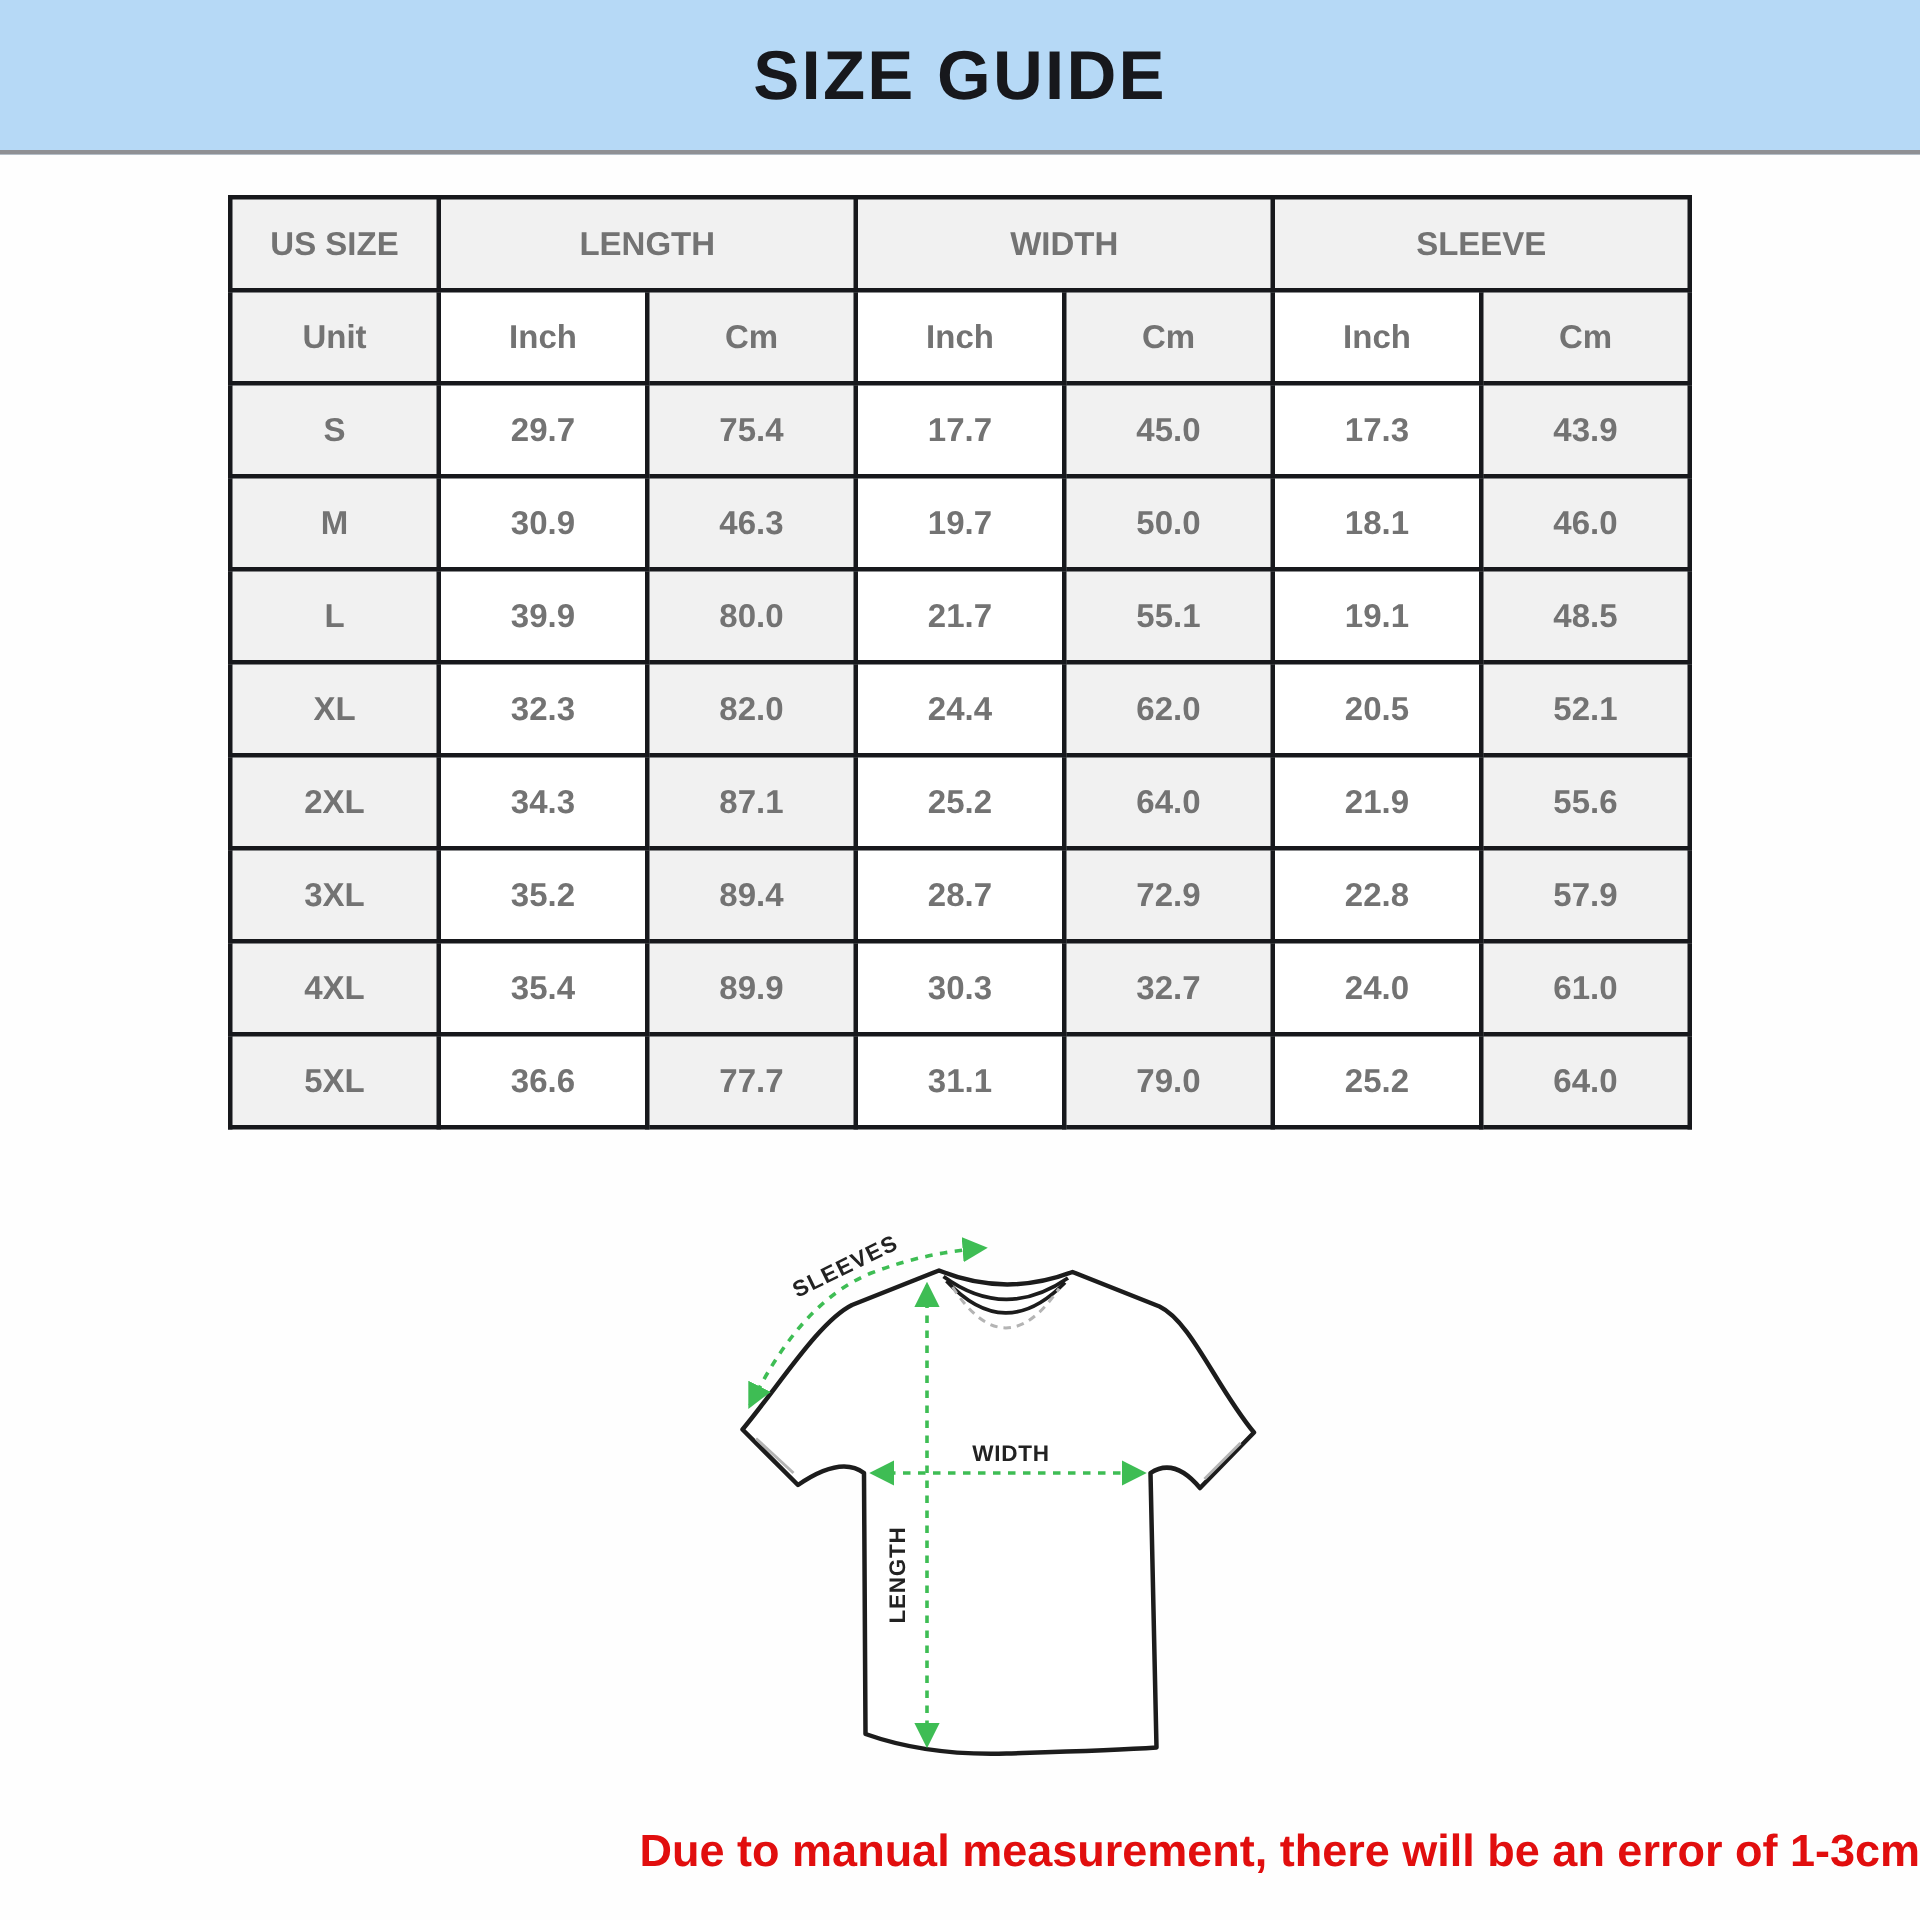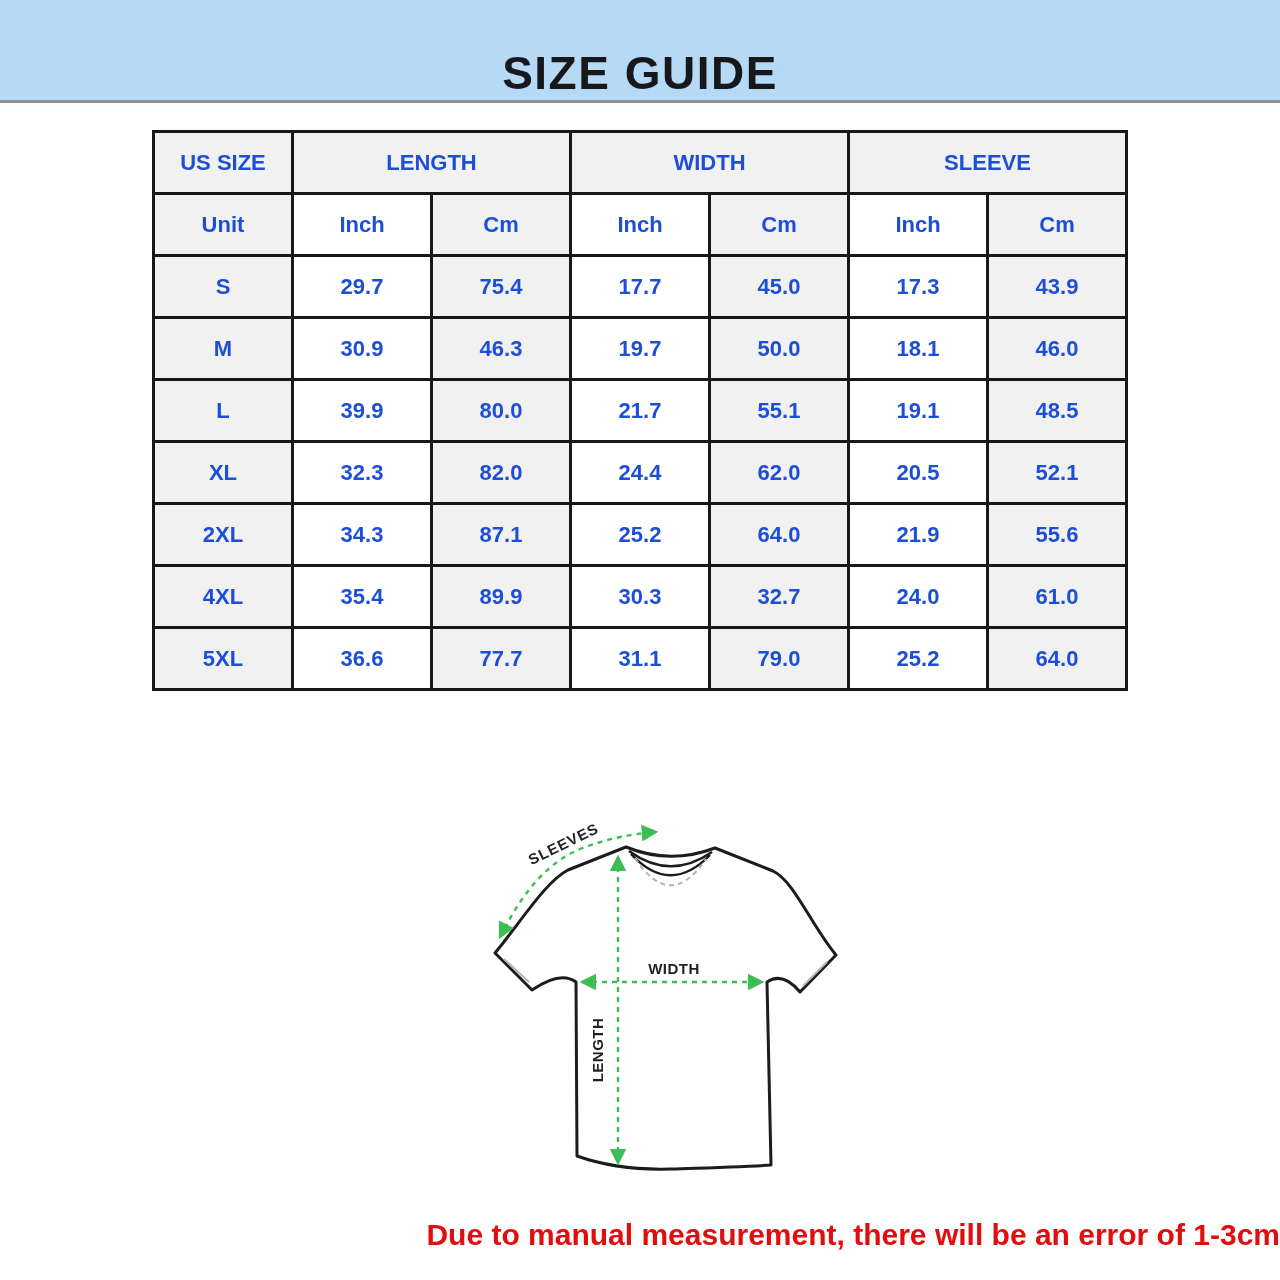--- a/index.html
+++ b/index.html
@@ -4,29 +4,29 @@
 <style>
   html,body{margin:0;padding:0;}
   body{
     width:1280px;height:1280px;position:relative;overflow:hidden;
     background:#fefefe;font-family:"Liberation Sans",sans-serif;
   }
   
   .banner{
     position:absolute;top:0;left:0;width:1280px;height:100px;
     background:#b6d9f6;border-bottom:3px solid #8f9094;
-    display:flex;align-items:flex-end;justify-content:center;
+    display:flex;align-items:center;justify-content:center;
   }
   .banner h1{
     margin:0;font-size:46px;font-weight:800;letter-spacing:1.5px;color:#17181c;
   }
   
   .size-table{
     position:absolute;top:130px;left:152px;width:976px;
-    border-collapse:collapse;table-layout:fixed;text-align:center;color:#1d4ed8;
+    border-collapse:collapse;table-layout:fixed;text-align:center;color:#737373;
   }
   .size-table th,.size-table td{
     border:3px solid #17181c;height:59px;padding:0;
     font-size:22px;font-weight:700;vertical-align:middle;
   }
   .size-table th{font-size:22px;font-weight:800;}
   .c-gray{background:#f1f1f1;}
   .c-white{background:#ffffff;}
   
   .diagram{position:absolute;left:480px;top:813px;width:366px;height:392px;}
@@ -102,20 +102,29 @@
     <tr>
       <td class="c-gray">2XL</td>
       <td class="c-white">34.3</td>
       <td class="c-gray">87.1</td>
       <td class="c-white">25.2</td>
       <td class="c-gray">64.0</td>
       <td class="c-white">21.9</td>
       <td class="c-gray">55.6</td>
     </tr>
     <tr>
+      <td class="c-gray">3XL</td>
+      <td class="c-white">35.2</td>
+      <td class="c-gray">89.4</td>
+      <td class="c-white">28.7</td>
+      <td class="c-gray">72.9</td>
+      <td class="c-white">22.8</td>
+      <td class="c-gray">57.9</td>
+    </tr>
+    <tr>
       <td class="c-gray">4XL</td>
       <td class="c-white">35.4</td>
       <td class="c-gray">89.9</td>
       <td class="c-white">30.3</td>
       <td class="c-gray">32.7</td>
       <td class="c-white">24.0</td>
       <td class="c-gray">61.0</td>
     </tr>
     <tr>
       <td class="c-gray">5XL</td>

